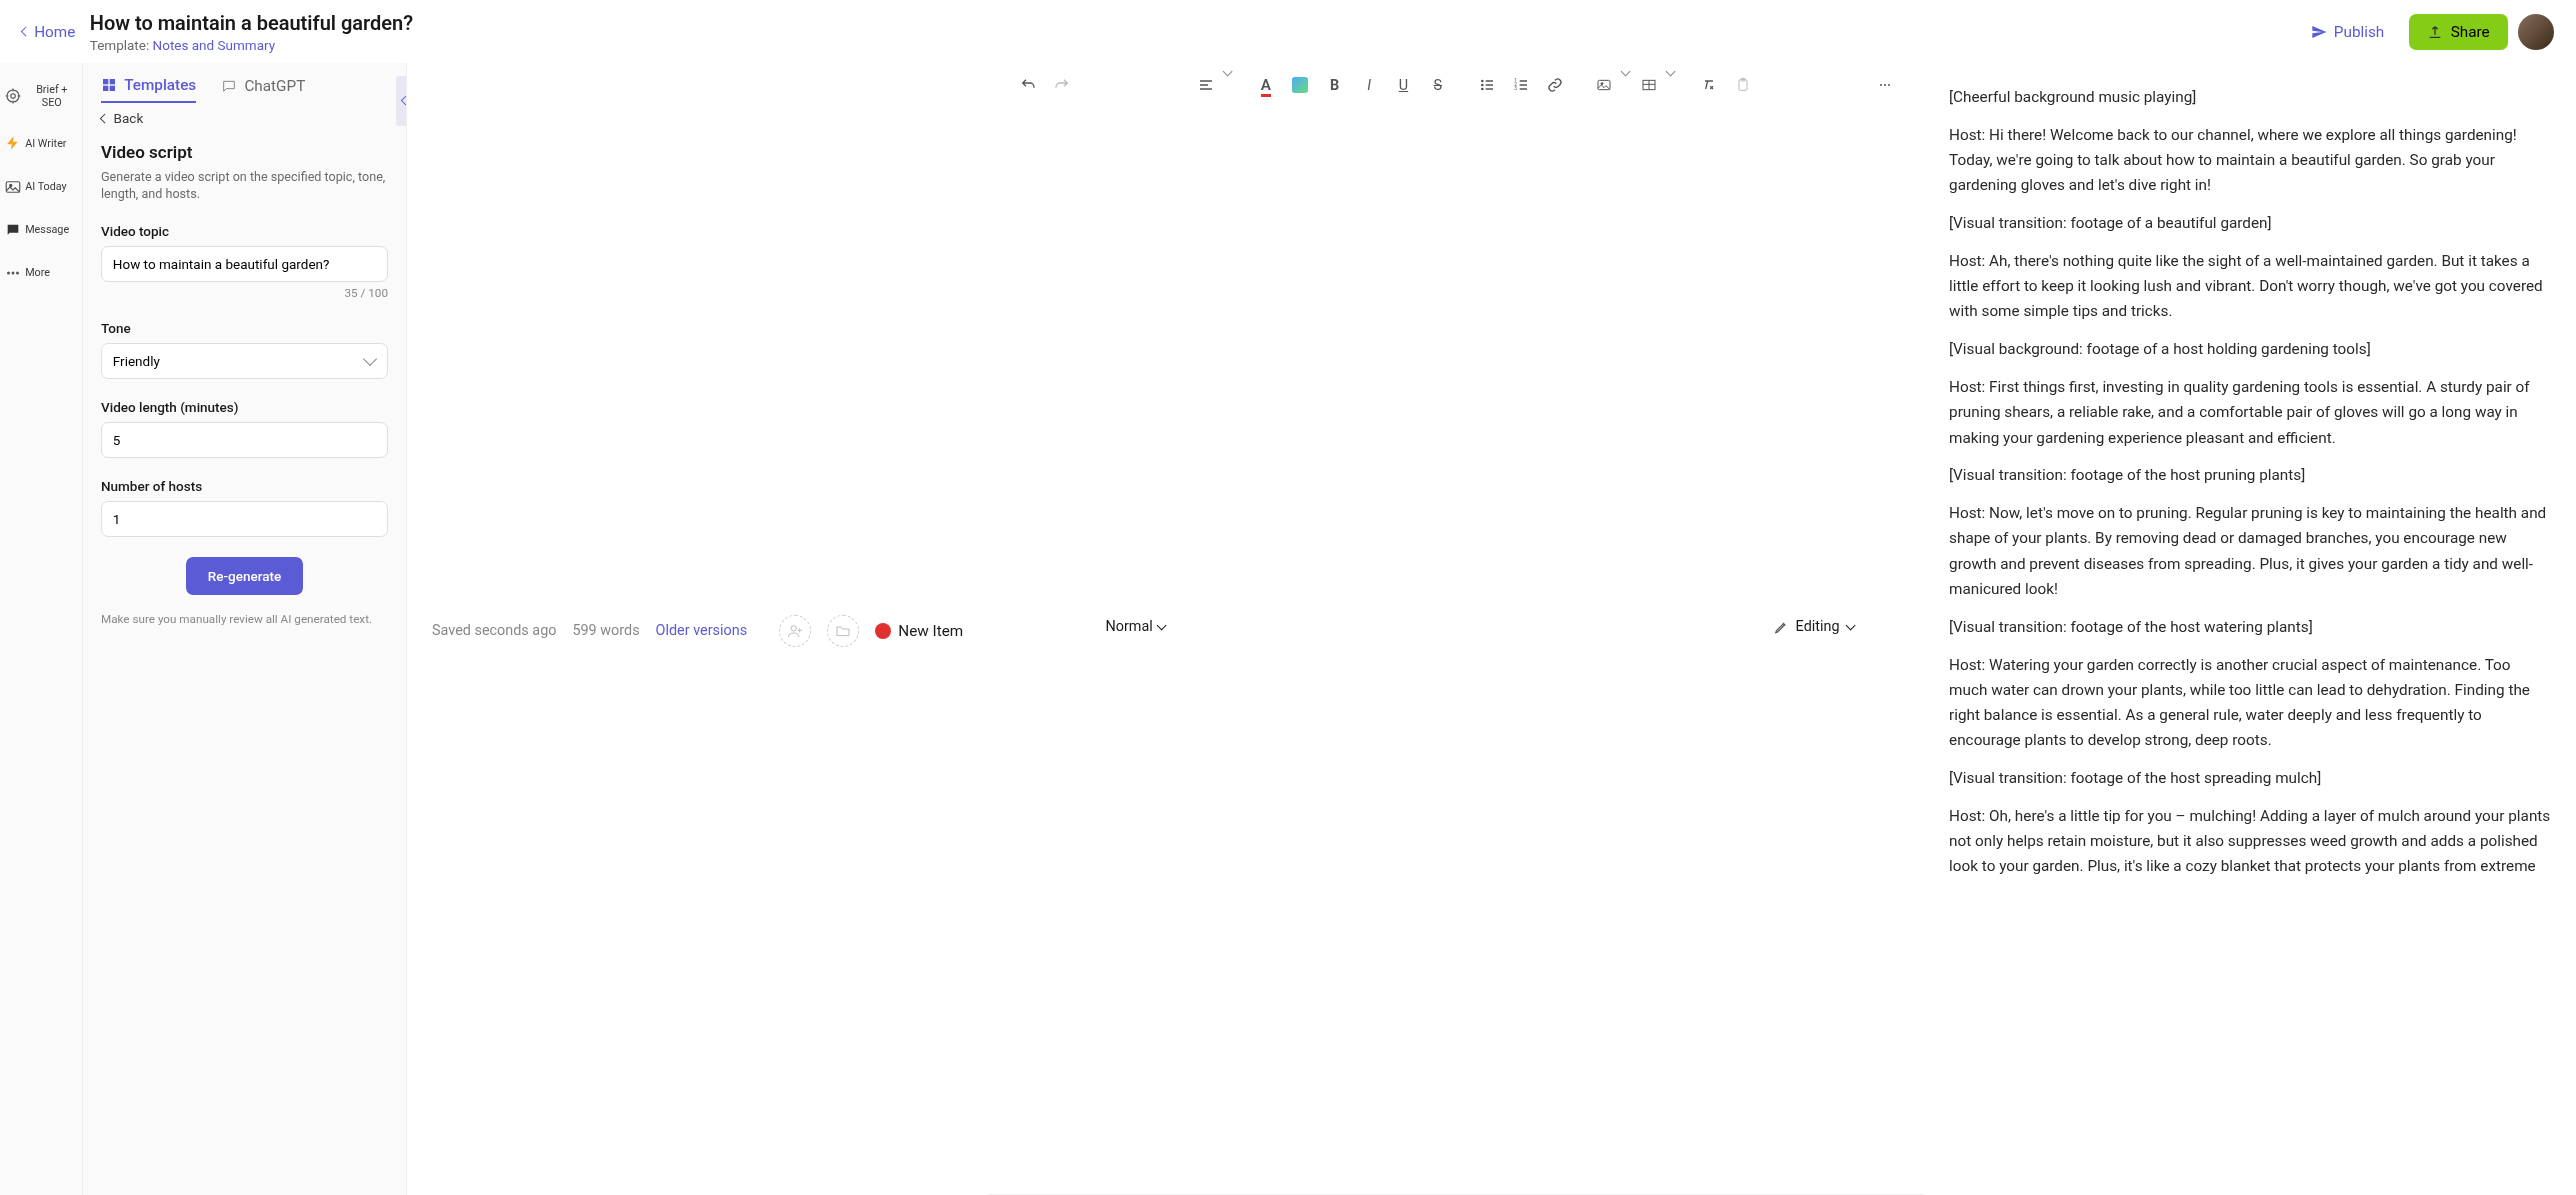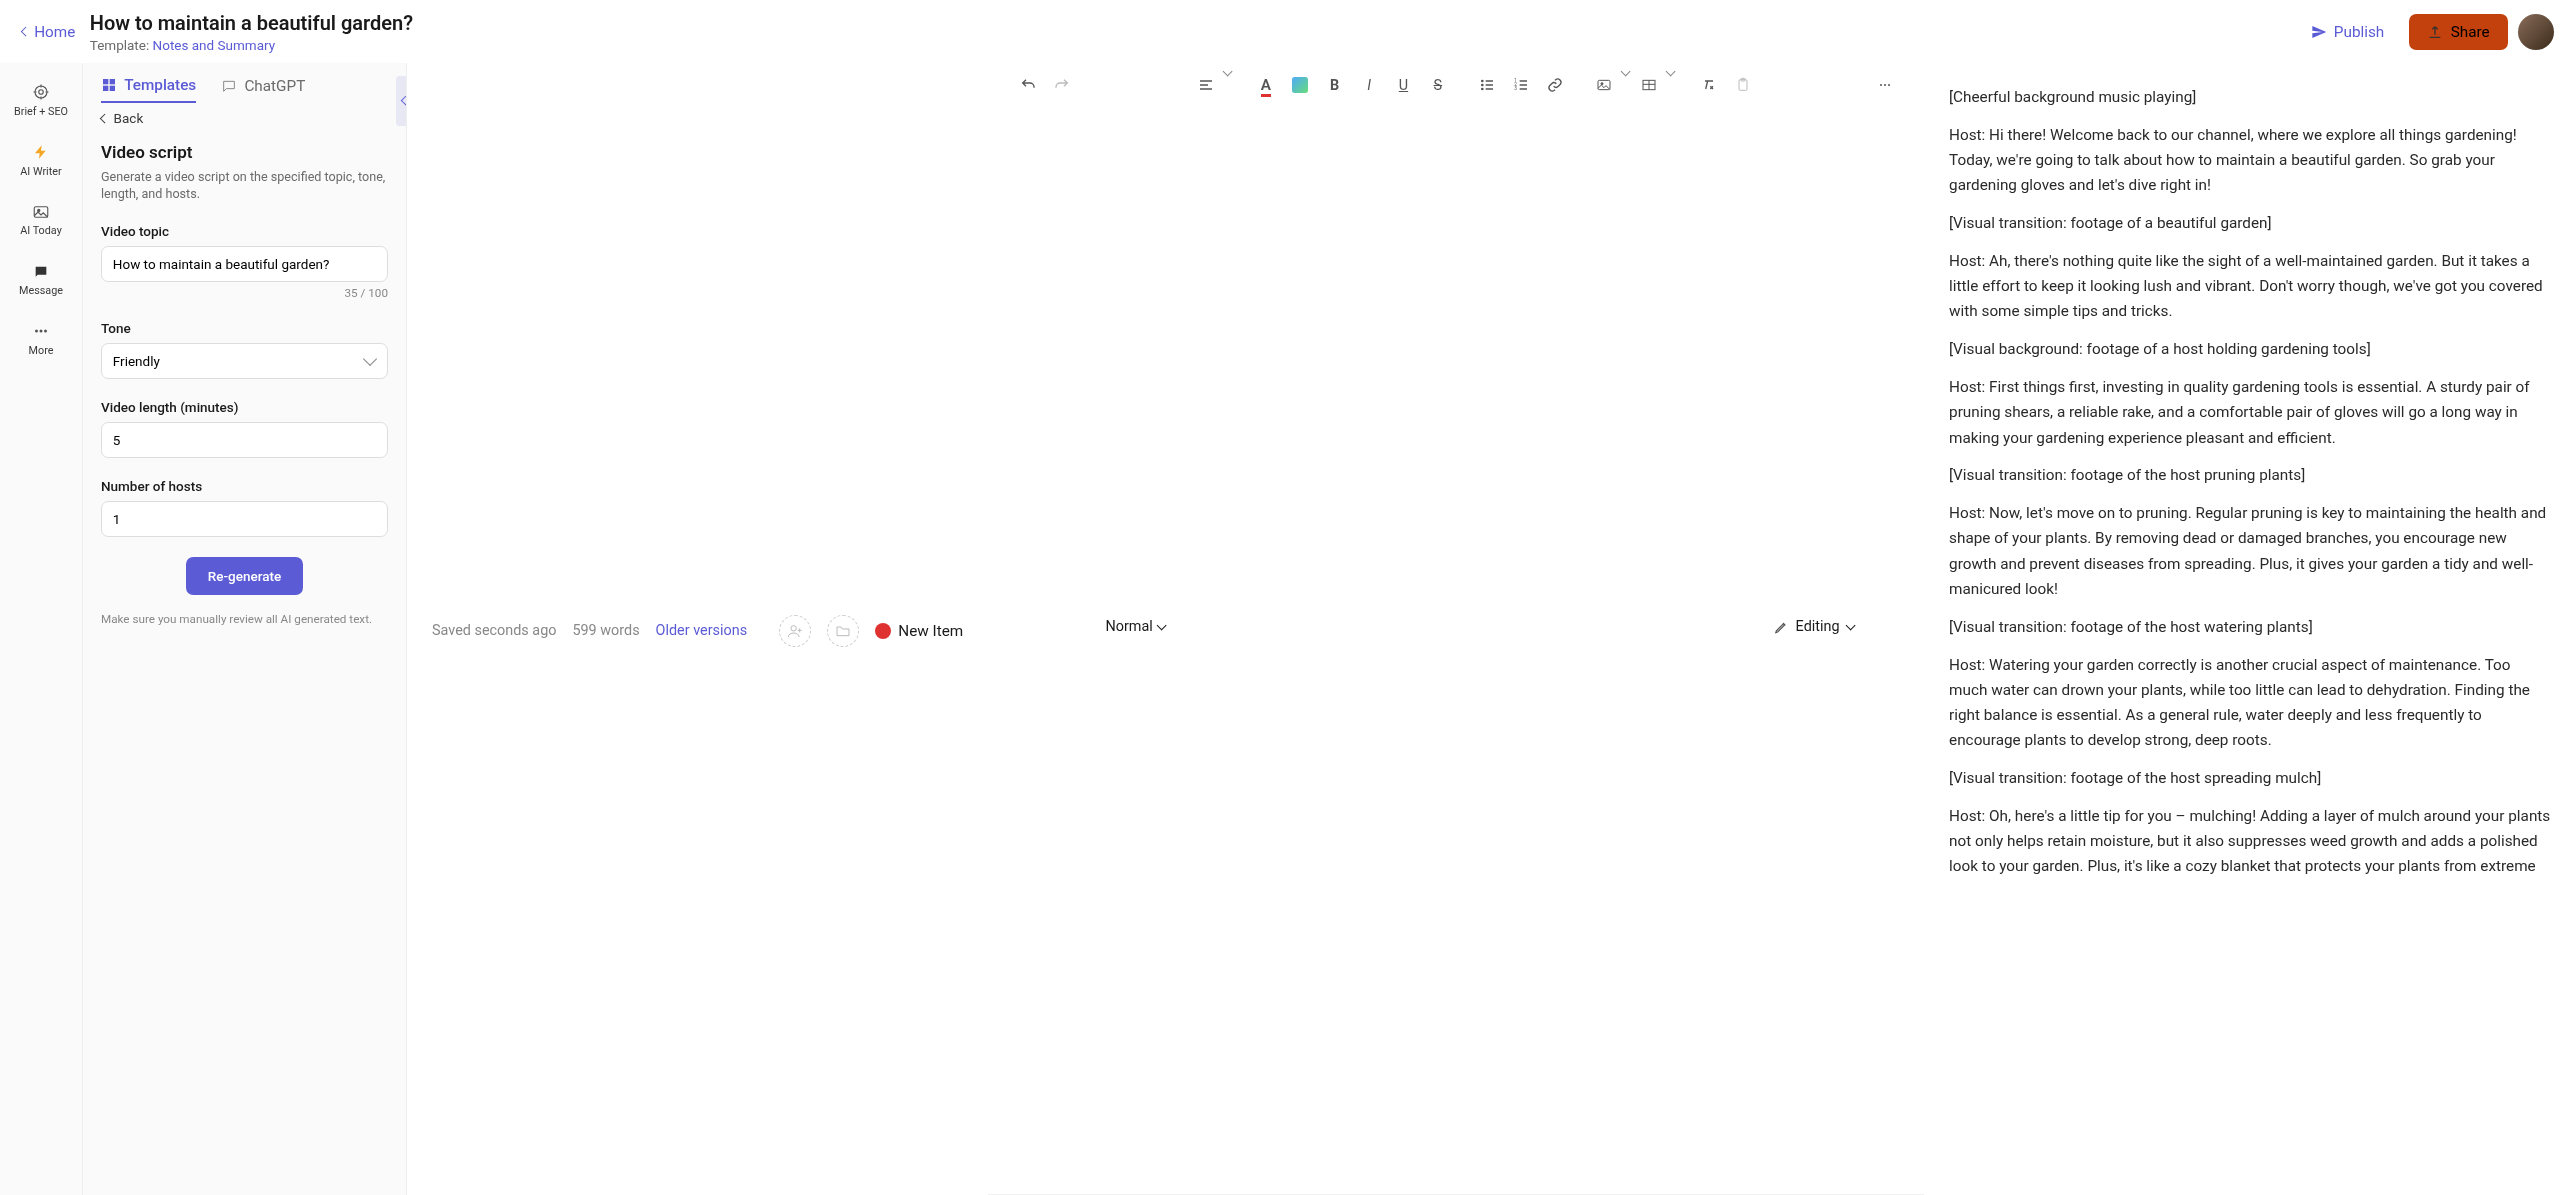--- a/index.html
+++ b/index.html
@@ -8,29 +8,29 @@
 
 
 .top-header { display: flex; align-items: center; padding: 10.8px 21.6px; gap: 14.4px; }
 .home-link { display: flex; align-items: center; gap: 5.4px; color: #5b5bd6; font-size: 15.3px; cursor: pointer; }
 .title-block { flex: 1; }
 .page-title { font-size: 20px; font-weight: 600; color: #1a1a1a; }
 .template-line { font-size: 13.5px; color: #6b6b6b; margin-top: 1.8px; }
 .template-link { color: #5b5bd6; }
 .header-actions { display: flex; align-items: center; gap: 10.8px; }
 .publish-btn { display: flex; align-items: center; gap: 7.2px; color: #5b5bd6; font-size: 15.3px; padding: 7.2px 14.4px; cursor: pointer; background: none; border: none; }
-.share-btn { display: flex; align-items: center; gap: 7.2px; background: #c2410c; border: none; padding: 9px 18px; border-radius: 7.2px; font-size: 15.3px; cursor: pointer; }
+.share-btn { display: flex; align-items: center; gap: 7.2px; background: #84cc16; border: none; padding: 9px 18px; border-radius: 7.2px; font-size: 15.3px; cursor: pointer; }
 .avatar { width: 36px; height: 36px; border-radius: 50%; background: linear-gradient(135deg,#8a6d5a,#3a2a1a); }
 
 
 .main { display: flex; flex: 1; min-height: 0; }
 
 
 .left-rail { width: 83px; background: #fafafa; display: flex; flex-direction: column; align-items: center; padding-top: 10.8px; gap: 7.2px; border-right: 0.9px solid #eee; }
-.rail-item { display: flex; flex-direction: column; align-items: center; gap: 3.6px; padding: 9px 3.6px; cursor: pointer; width: 100%; }
+.rail-item { display: flex; align-items: center; gap: 3.6px; padding: 9px 3.6px; cursor: pointer; width: 100%; }
 .rail-item span { font-size: 10.8px; color: #3a3a3a; text-align: center; }
 .rail-icon { width: 18px; height: 18px; display: flex; align-items: center; justify-content: center; }
 
 
 .sidebar { width: 324px; background: #fafafa; border-right: 0.9px solid #eee; padding: 12.6px 18px 18px; overflow-y: auto; position: relative; }
 .tabs { display: flex; gap: 25px; margin-bottom: 7.2px; }
 .tab { display: flex; align-items: center; gap: 7.2px; font-size: 15.3px; color: #6b6b6b; padding-bottom: 7.2px; cursor: pointer; }
 .tab.active { color: #5b5bd6; border-bottom: 2.7px solid #5b5bd6; font-weight: 500; }
 .back-row { display: flex; align-items: center; gap: 5.4px; color: #3a3a3a; font-size: 13.5px; cursor: pointer; margin-bottom: 16px; }
 .panel-title { font-size: 17px; font-weight: 600; margin-bottom: 5.4px; }

